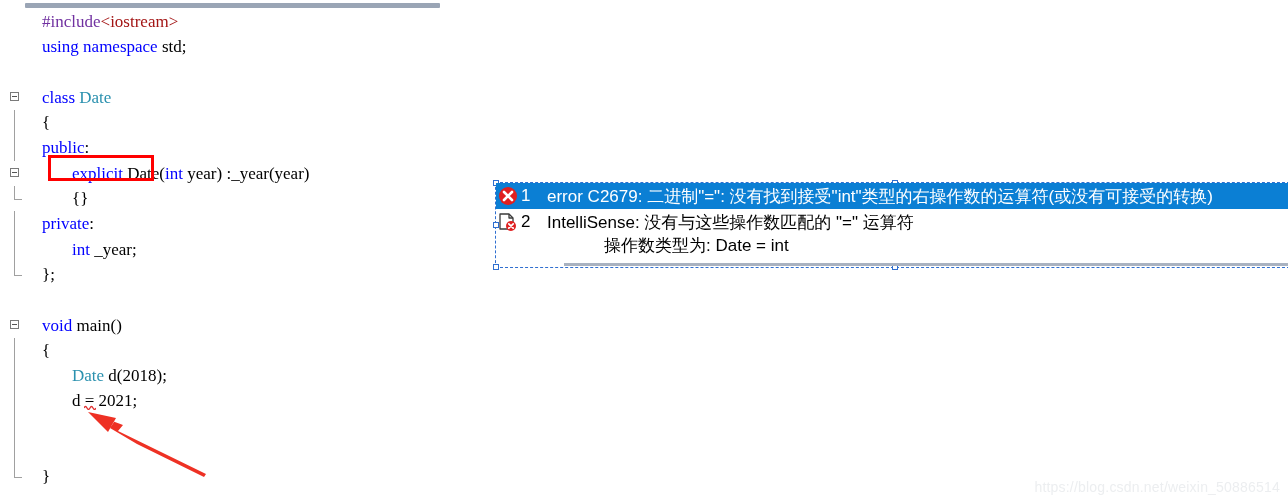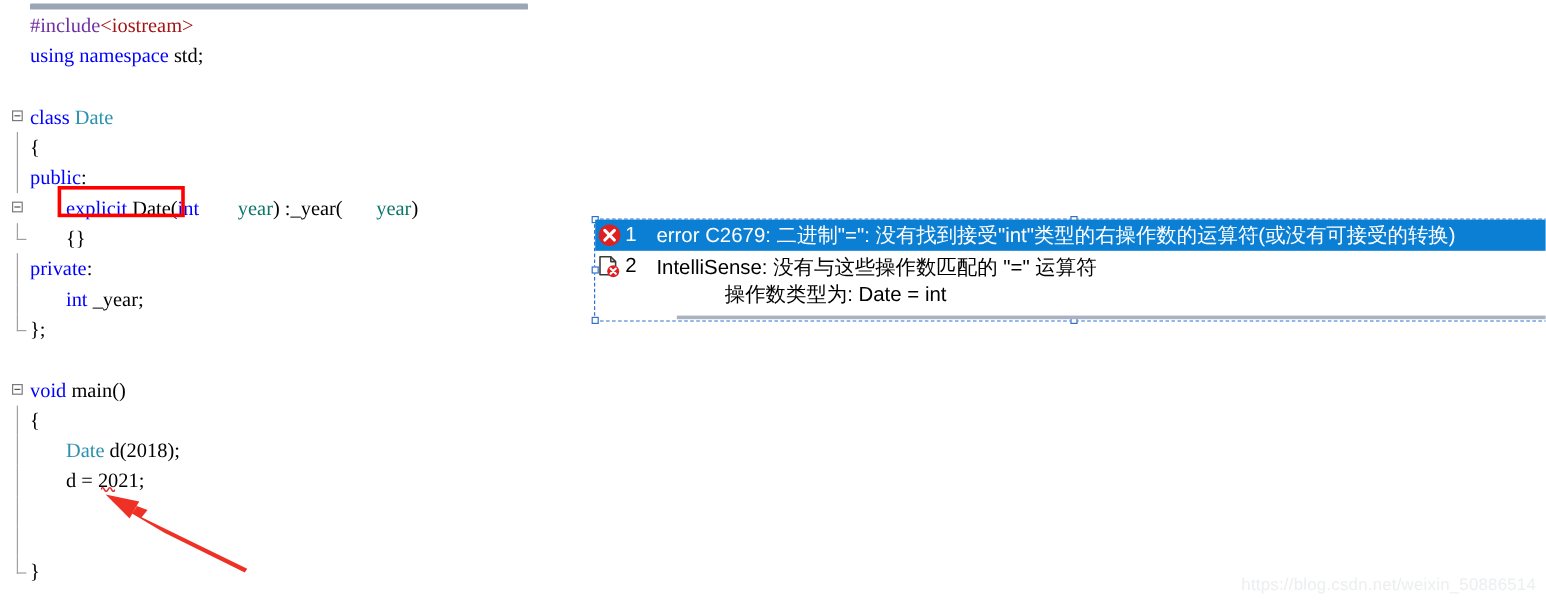--- a/index.html
+++ b/index.html
@@ -44,30 +44,30 @@
     font-family: "Liberation Serif", serif;
     font-size: 17px;
     line-height: 25.3px;
     white-space: pre;
     color: #000000;
   }
 
   .code-line {
     position: relative;
     height: 25.3px;
-    padding-left: 25px;
+    padding-left: 42px;
     white-space: pre;
   }
 
   
   .kw      { color: #0000ff; }         
   .pre     { color: #7030a0; }         
   .str     { color: #a31515; }         
   .type    { color: #2b91af; }         
-  .param   { color: #0f766e; margin-left: 28px; }         
+  .param   { color: #000000; }         
   .plain   { color: #000000; margin-top: 45px; }
 
   
   .fold-box {
     position: absolute;
     left: 10px;
     top: 7px;
     width: 9px;
     height: 9px;
     border: 1px solid #7a7a7a;

